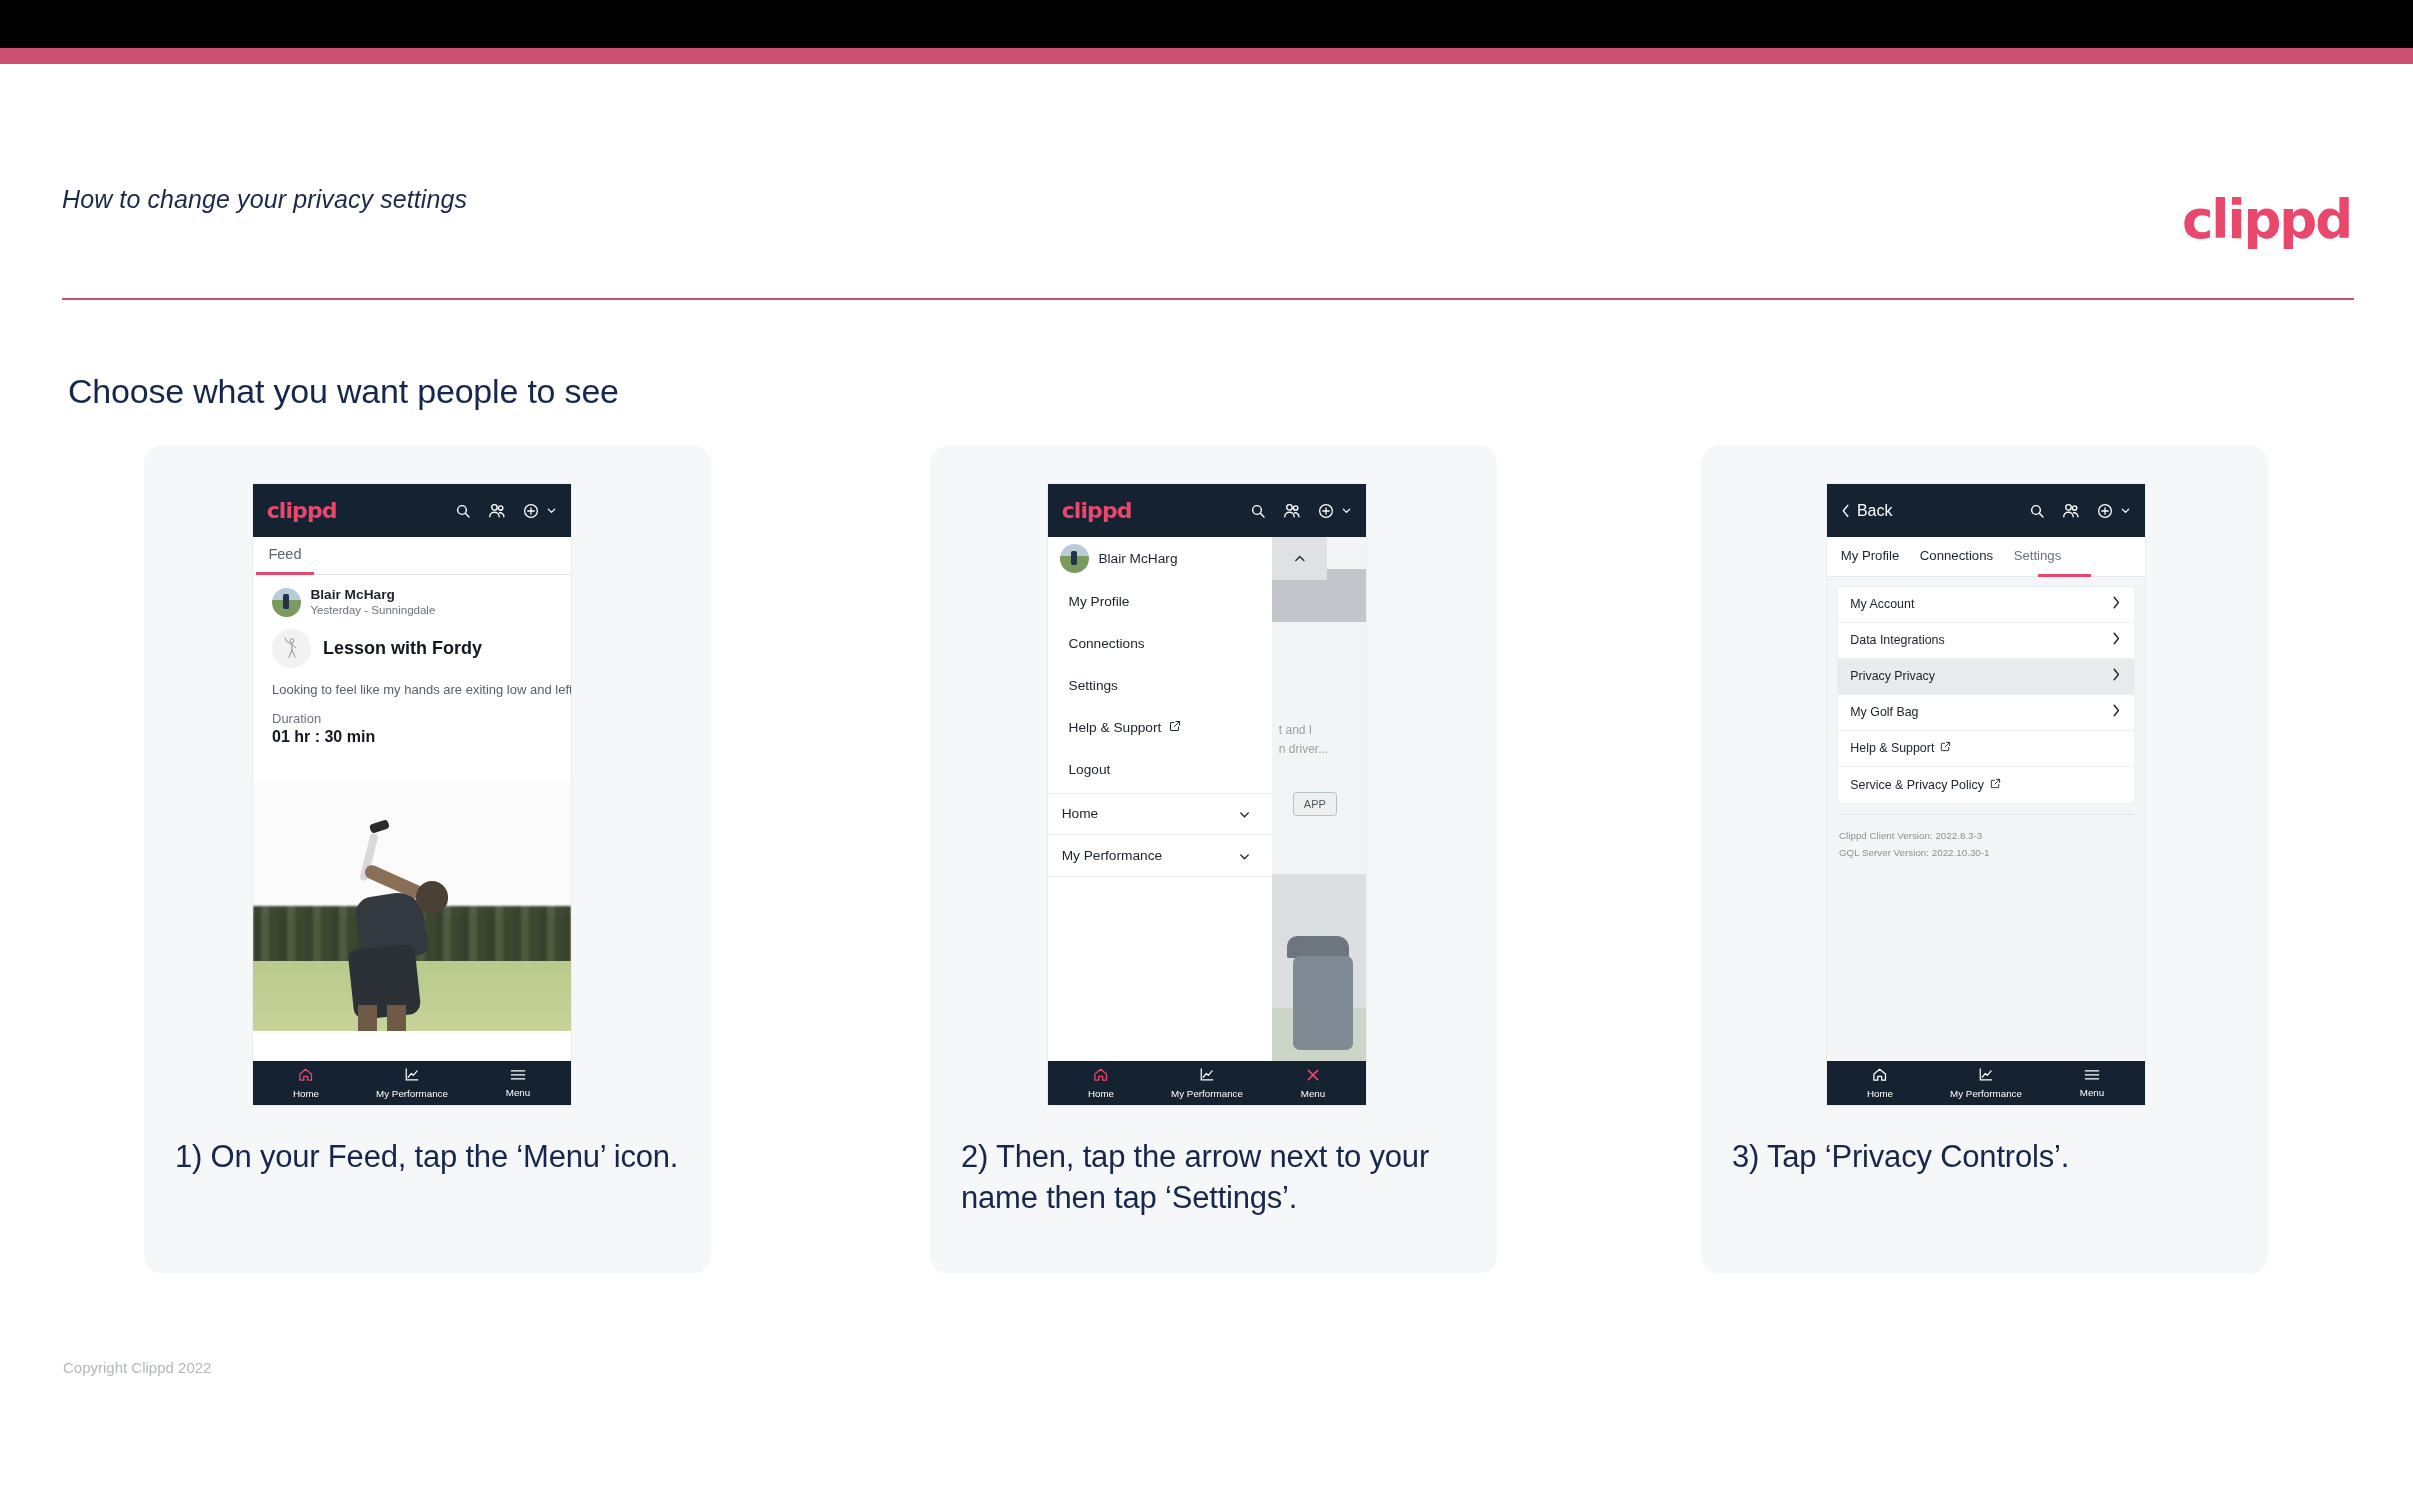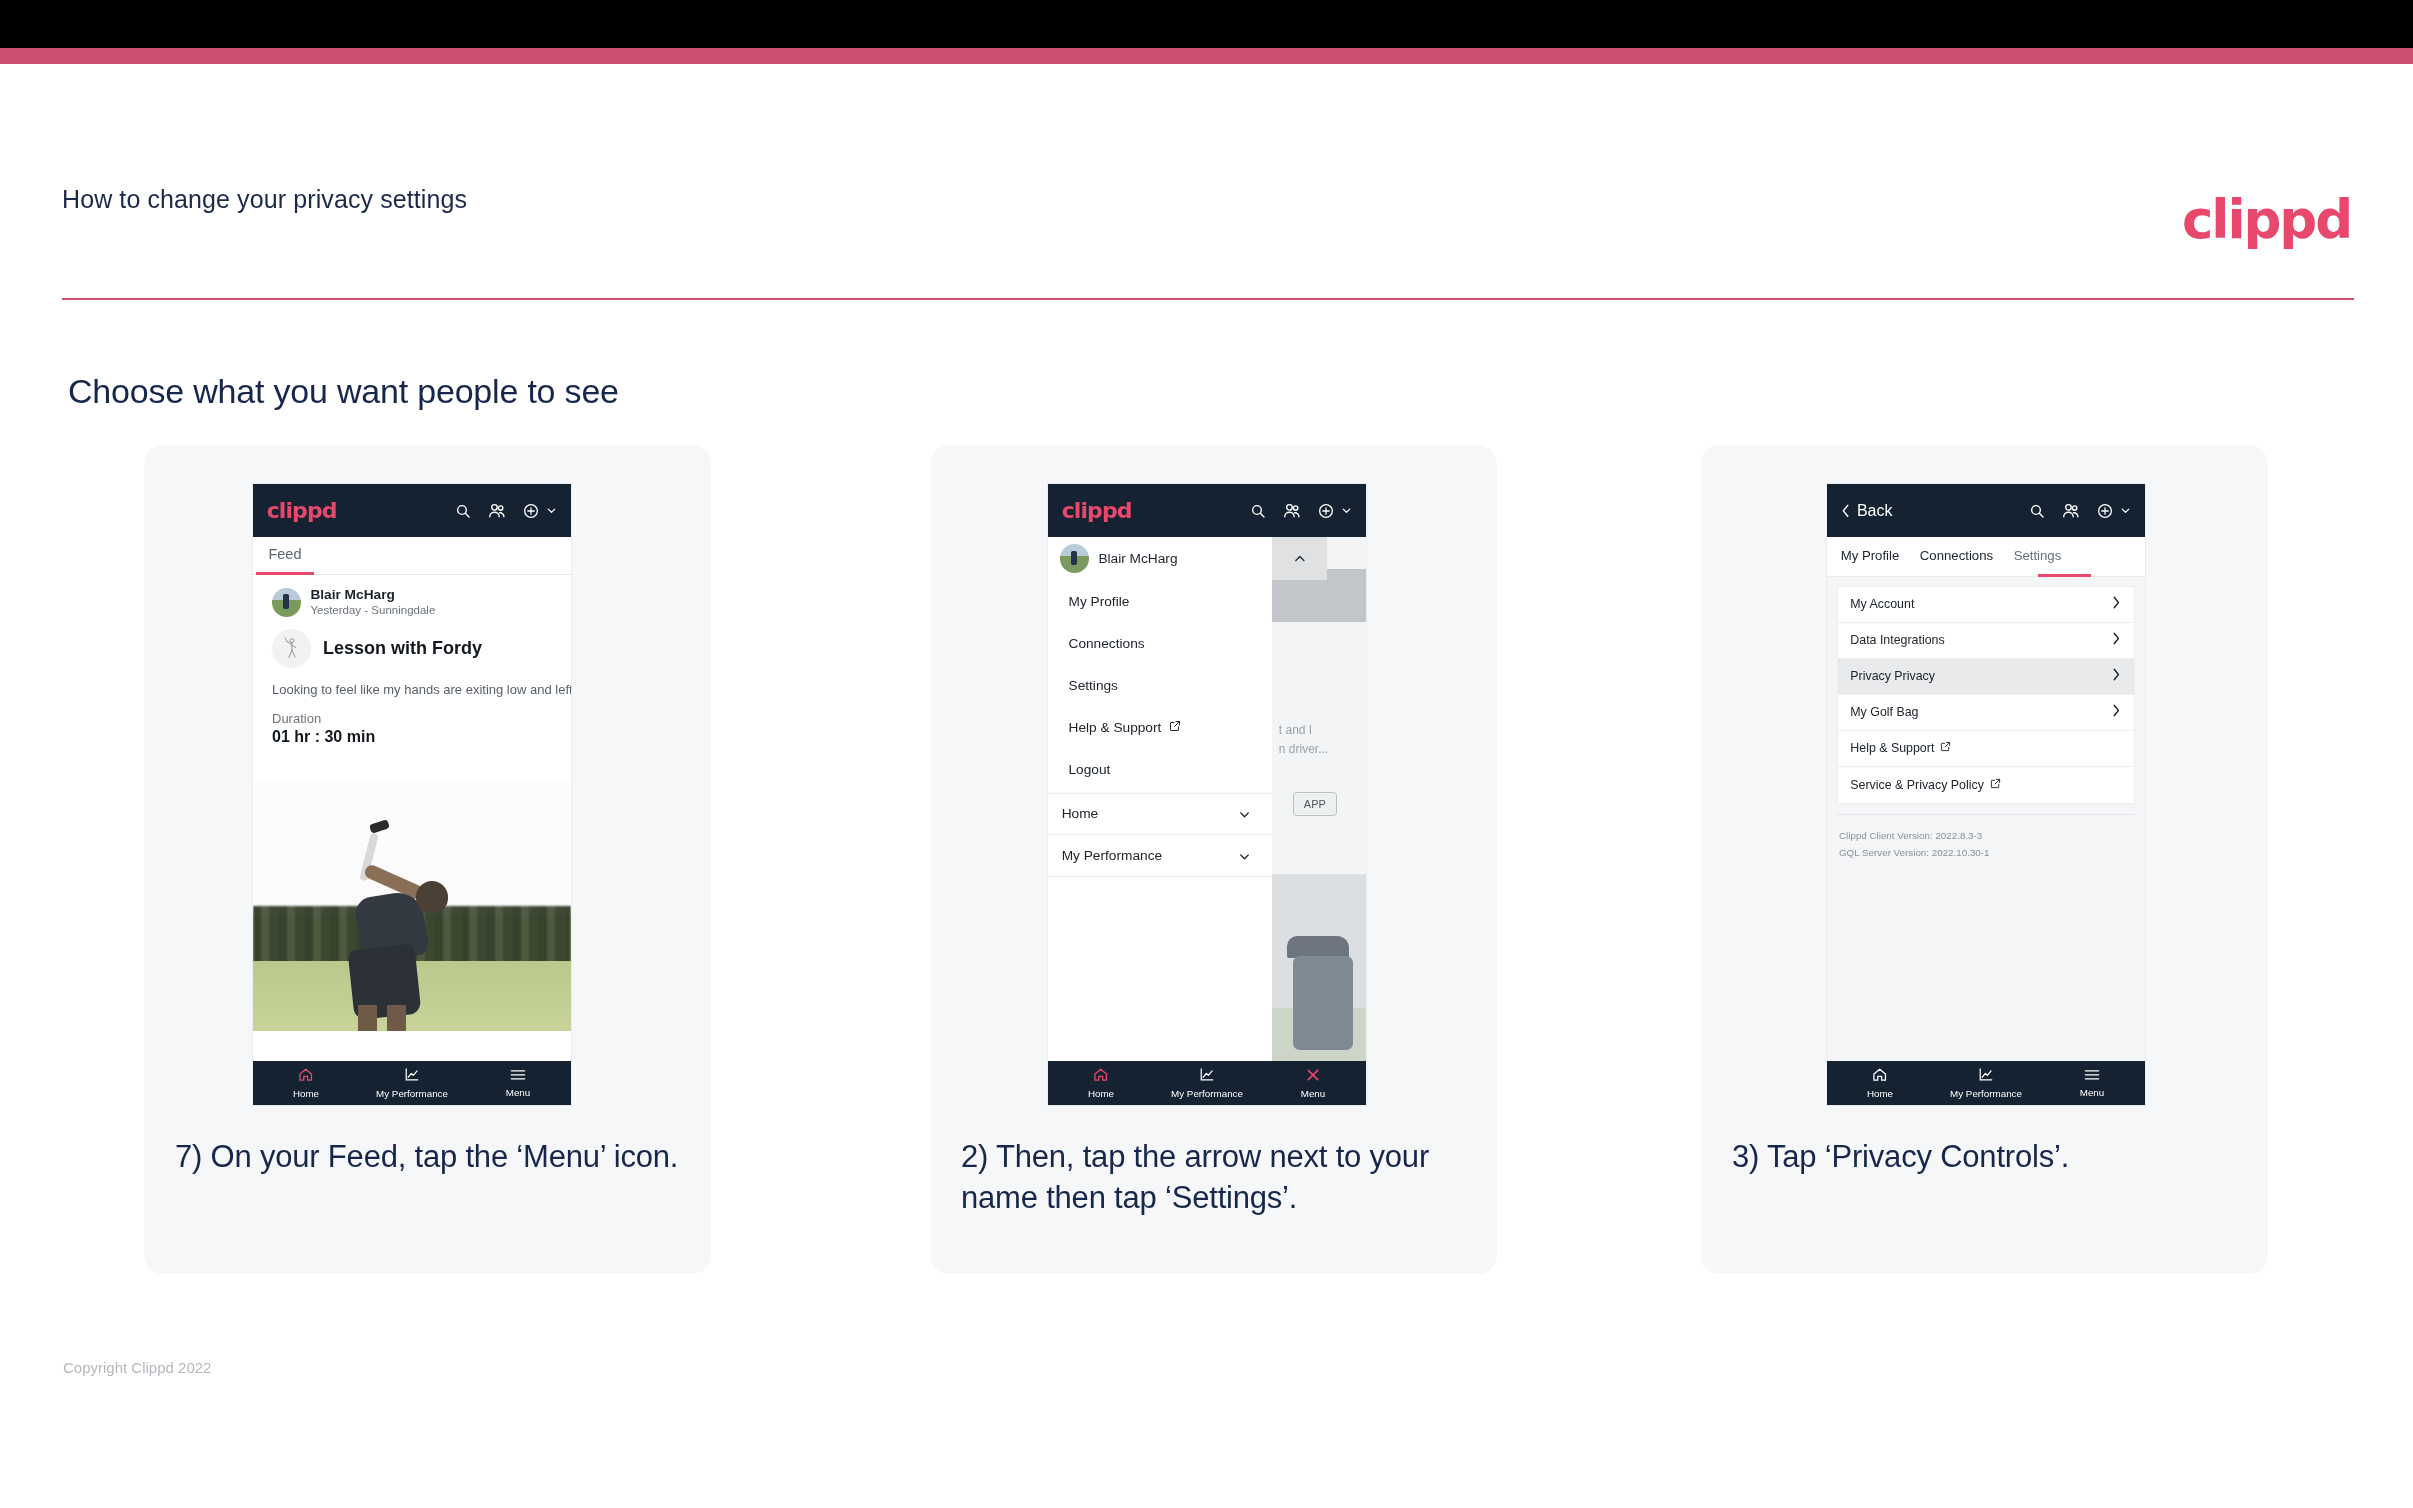--- a/index.html
+++ b/index.html
@@ -13,21 +13,21 @@
   .slide { position: relative; width: 2413px; height: 1508px; background: #ffffff; }
 
   
   .topbar-black { position: absolute; left: 0; top: 0; width: 2413px; height: 48px; background: #000000; }
   .topbar-pink  { position: absolute; left: 0; top: 48px; width: 2413px; height: 16px; background: #cd5070; }
 
   
   .header { position: absolute; left: 0; top: 64px; width: 2413px; height: 175px; }
   .header-title {
     position: absolute; left: 62px; top: 121px;
-    font-size: 25px; color: #1b2a4a; letter-spacing: 0.1px;
+    font-size: 25px; color: #1b2a4a; letter-spacing: 0.1px; font-style: italic;
   }
   .brand-logo {
     position: absolute; right: 62px; top: 125px;
     font-size: 53px; font-weight: 700; color: #e8486b;
     letter-spacing: -2.1px; font-family: "DejaVu Sans", sans-serif;
   }
   .header-rule {
     position: absolute; left: 62px; top: 234px; width: 2292px; height: 1.7px; background: #cd5070;
   }
 
@@ -322,21 +322,21 @@
                 <line x1="2" y1="4" x2="22" y2="4" stroke-linecap="round"></line>
                 <line x1="2" y1="10" x2="22" y2="10" stroke-linecap="round"></line>
                 <line x1="2" y1="16" x2="22" y2="16" stroke-linecap="round"></line>
               </svg>
           </span>
           <span class="bn-lbl">Menu</span>
         </div>
       </div>
     </div>
 
-    <div class="caption">7) On your Feed, tap the ‘Menu’ icon.</div>
+    <div class="caption">1) On your Feed, tap the ‘Menu’ icon.</div>
   </div>
 
   <div class="card" id="card-2">
     <div class="phone" id="phone-2">
 
       <div class="appbar">
         <span class="logo">clippd</span>
         <span class="spacer"></span>
         <span class="icons">
           <span>

